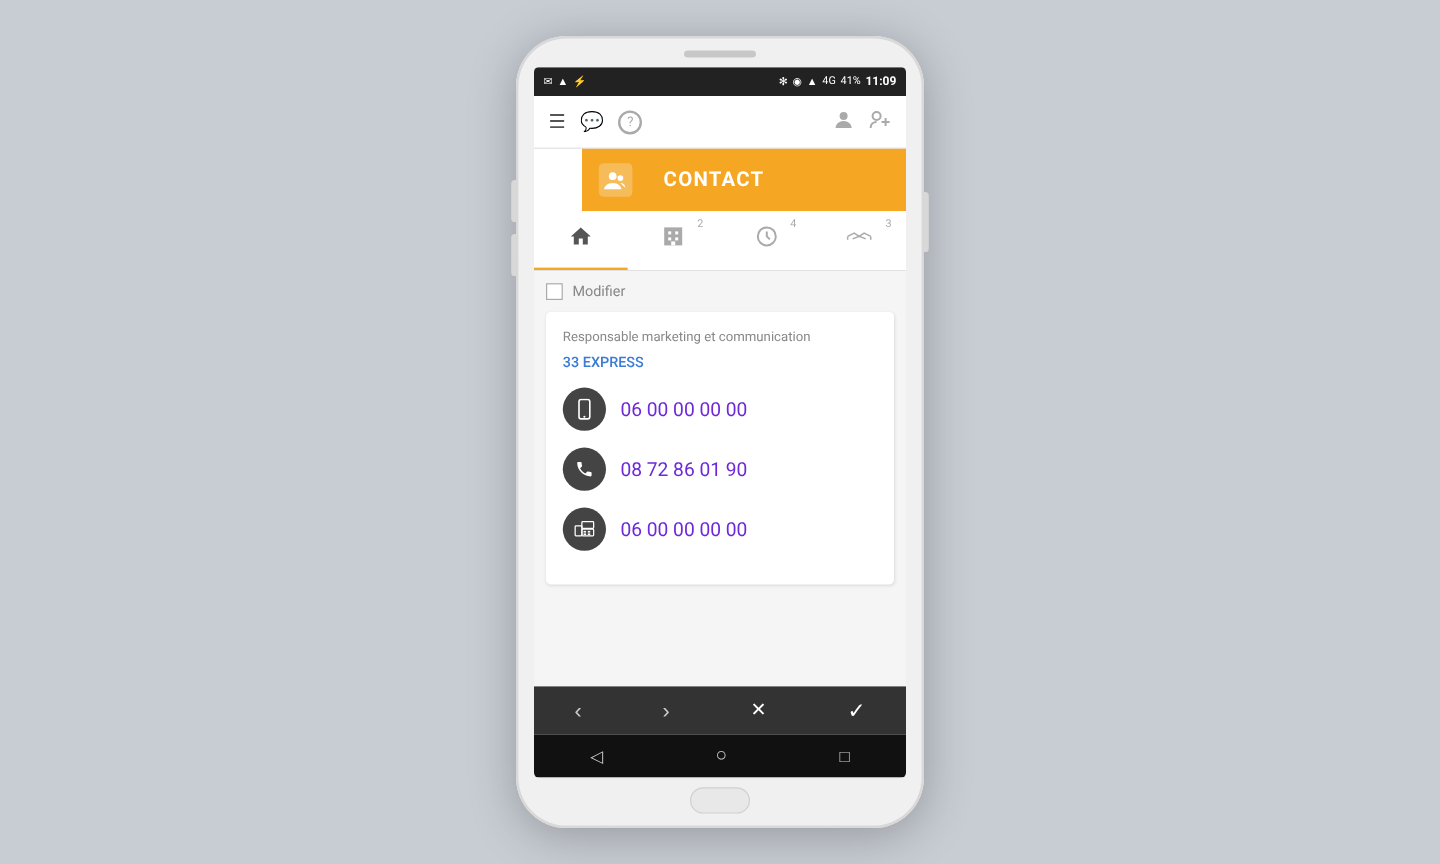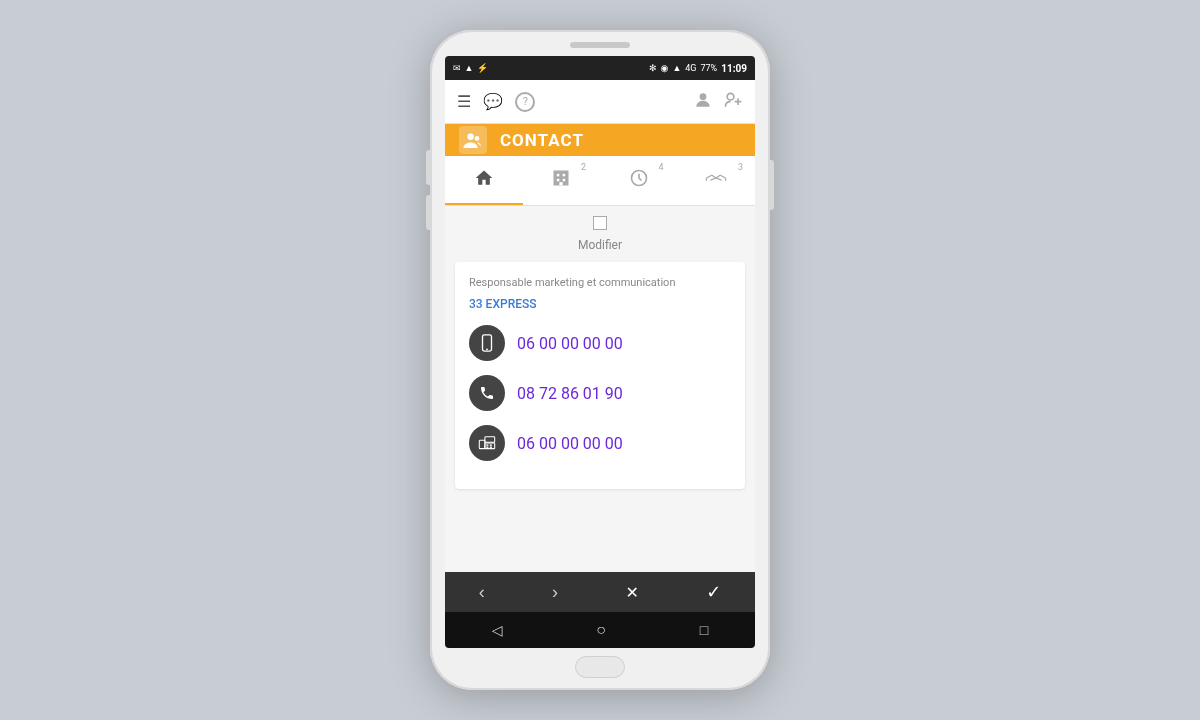--- a/index.html
+++ b/index.html
@@ -100,26 +100,27 @@
     }
     .toolbar-icon {
       color: #555;
       font-size: 16px;
       cursor: pointer;
     }
 
     
     .contact-banner {
       background: #f5a623;
-      height: 32px;
+      height: 52px;
       display: flex;
       align-items: center;
       padding: 0 14px;
       flex-shrink: 0;
-      gap: 13px;
+      gap: 26px;
+      margin-left: 40px;
     }
     .contact-banner-icon {
       width: 28px;
       height: 28px;
       background: rgba(255,255,255,0.25);
       border-radius: 4px;
       display: flex;
       align-items: center;
       justify-content: center;
     }
@@ -176,21 +177,20 @@
       padding: 10px;
     }
 
     
     .modifier-row {
       display: flex;
       align-items: center;
       gap: 8px;
       margin-bottom: 10px;
       background: transparent;
-      flex-direction: column;
     }
     .modifier-checkbox {
       width: 14px;
       height: 14px;
       border: 1px solid #aaa;
       background: #fff;
     }
     .modifier-label {
       font-size: 12px;
       color: #888;
@@ -344,21 +344,21 @@
       <div class="status-bar-left">
         <span class="status-icon">✉</span>
         <span class="status-icon">▲</span>
         <span class="status-icon">⚡</span>
       </div>
       <div class="status-bar-right">
         <span class="status-icon">✻</span>
         <span class="status-icon">◉</span>
         <span class="status-icon">▲</span>
         <span class="status-icon">4G</span>
-        <span class="status-icon">77%</span>
+        <span class="status-icon">41%</span>
         <span class="status-time">11:09</span>
       </div>
     </div>
 
     <div class="app-toolbar">
       <div class="toolbar-left">
         <span class="toolbar-icon">☰</span>
         <span class="toolbar-icon">💬</span>
         <span class="toolbar-icon" style="width:20px;height:20px;border:2px solid #aaa;border-radius:50%;display:inline-flex;align-items:center;justify-content:center;font-size:11px;color:#aaa;">?</span>
       </div>

